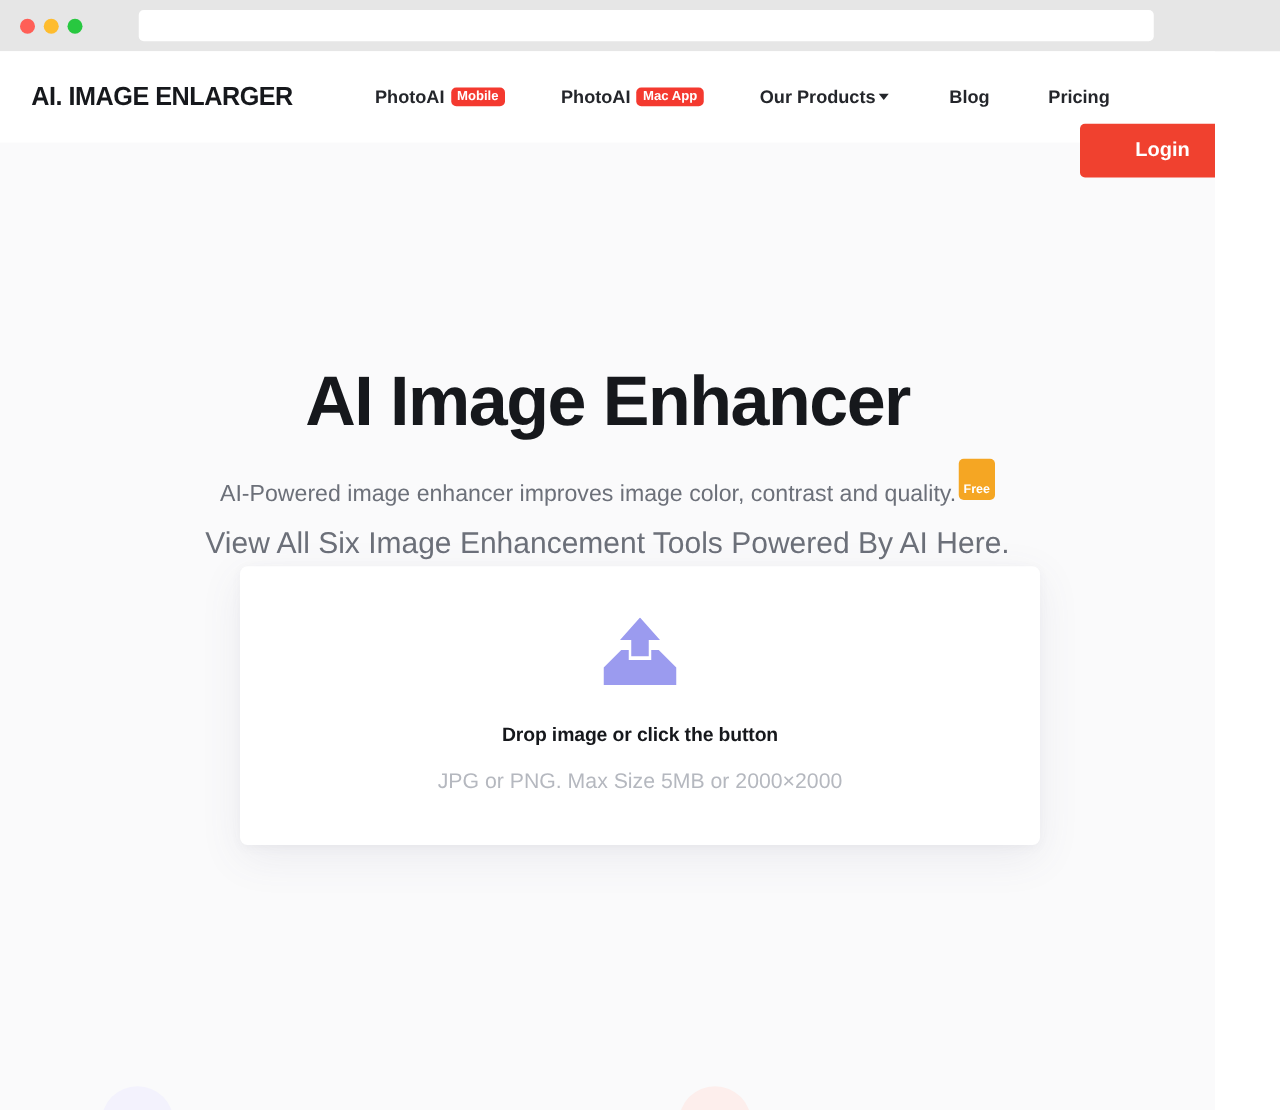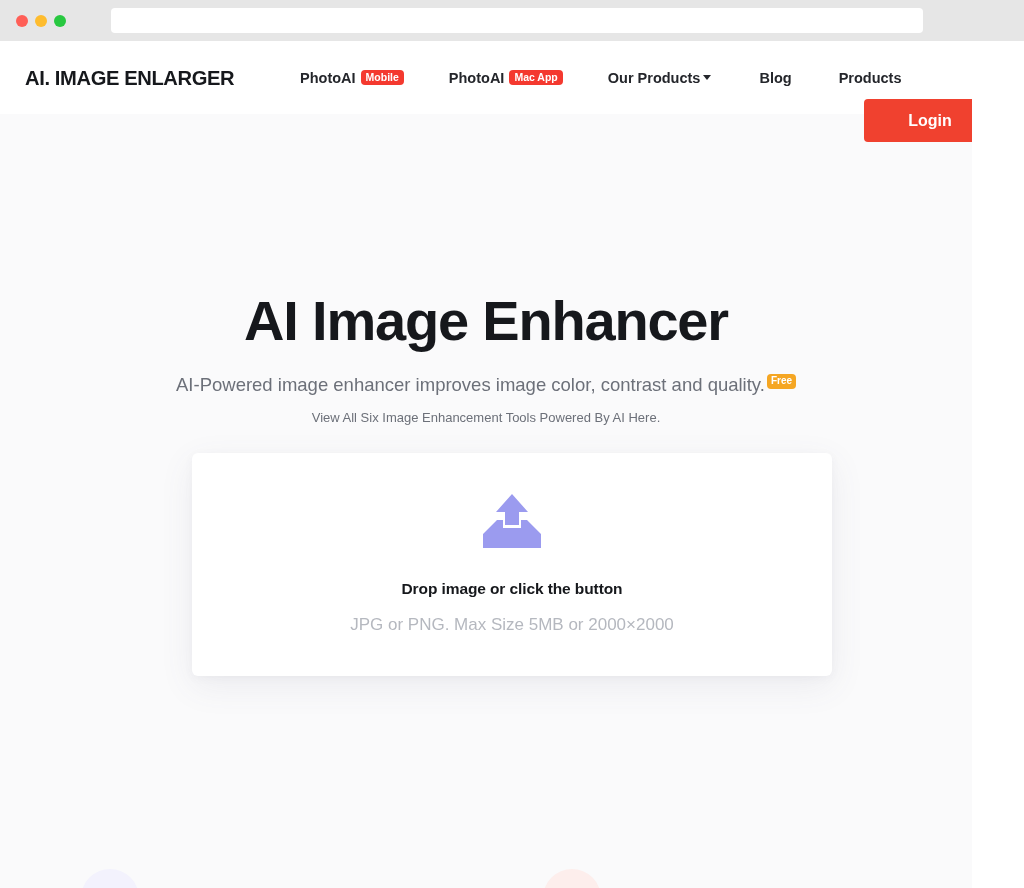--- a/index.html
+++ b/index.html
@@ -165,27 +165,27 @@
   .badge-free {
     display: inline-block;
     position: relative;
     top: -7px;
     margin-left: 2px;
     background: #f5a623;
     color: #ffffff;
     font-size: 10px;
     font-weight: 700;
     border-radius: 4px;
-    padding: 2px 4px 3px 4px;
+    padding: 20px 4px 3px 4px;
     line-height: 1;
   }
   .hero-sub-2 {
     margin: 0;
     padding-top: 14px;
-    font-size: 13px;
+    font-size: 24px;
     color: #6c7079;
     font-weight: 400;
   }
 
   
   .upload-card {
     position: absolute;
     left: 192px;
     top: 412px;
     width: 640px;
@@ -278,21 +278,21 @@
         <span class="badge-red">Mac App</span>
       </div>
 
       <div class="nav-item nav-gap-3">
         <span>Our Products</span>
         <span class="caret"></span>
       </div>
 
       <div class="nav-item nav-gap-4">Blog</div>
 
-      <div class="nav-item">Products</div>
+      <div class="nav-item">Pricing</div>
 
     </div>
 
     <button class="login-button">Login</button>
   </div>
 
   <div class="hero">
     <h1 class="hero-title">AI Image Enhancer</h1>
     <p class="hero-sub-1">
       <span>AI-Powered image enhancer improves image color, contrast and quality.</span><span class="badge-free">Free</span>

